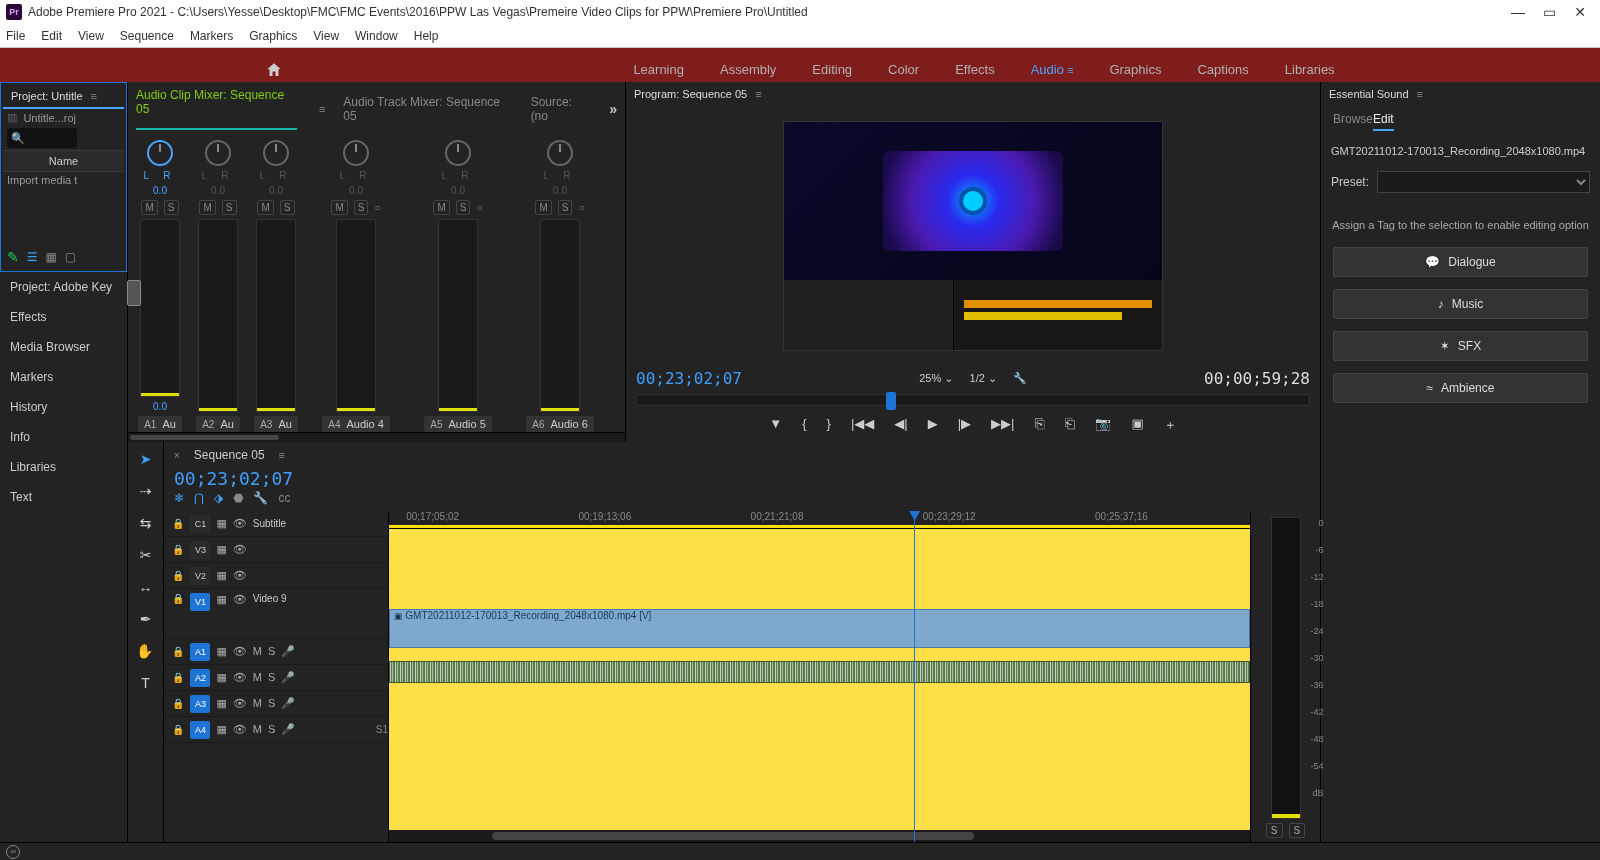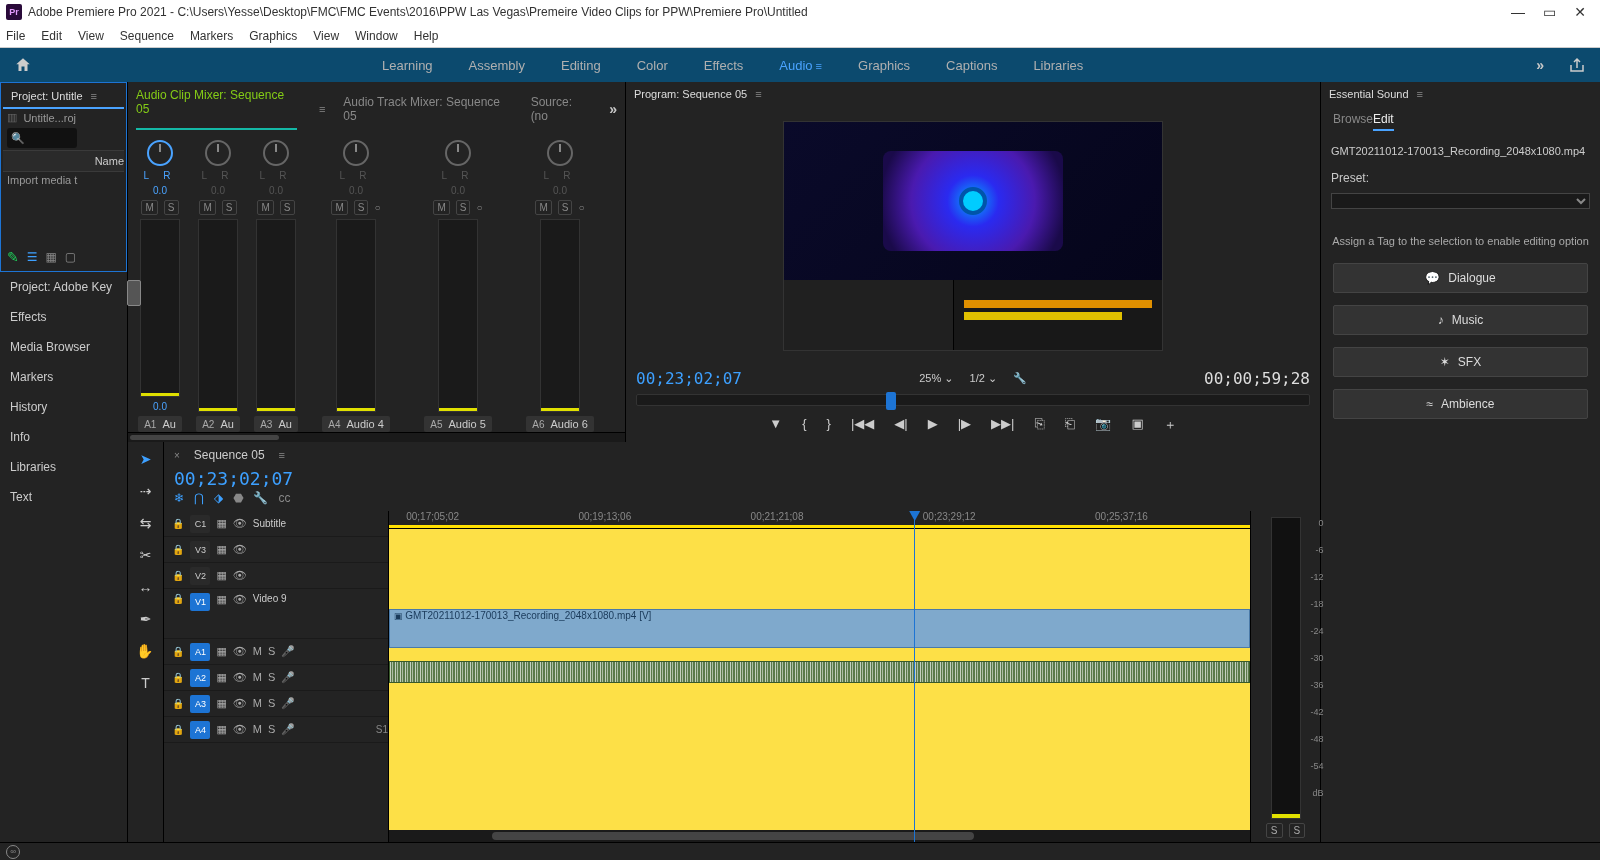--- a/index.html
+++ b/index.html
@@ -4,38 +4,38 @@
 <style>
 * { margin: 0; padding: 0; box-sizing: border-box; font-family: "Segoe UI", Arial, sans-serif; user-select: none; }
 body { background: #1e1e1e; color: #c8c8c8; font-size: 12px; width: 1600px; height: 860px; overflow: hidden; display: flex; flex-direction: column; }
 .titlebar { height: 24px; background: #fff; color: #333; display: flex; align-items: center; padding: 0 6px; font-size: 12px; justify-content: space-between; }
 .titlebar-left { display: flex; align-items: center; gap: 6px; }
 .pr-logo { width: 16px; height: 16px; background: #2a0a3a; color: #e59cff; font-weight: bold; font-size: 9px; display: flex; align-items: center; justify-content: center; border-radius: 2px; }
 .winbtns { display: flex; gap: 18px; font-size: 14px; color: #333; padding-right: 8px; }
 .winbtns span { cursor: pointer; }
 .menubar { height: 24px; background: #fff; color: #333; display: flex; align-items: center; padding: 0 6px; gap: 16px; font-size: 12px; border-bottom: 1px solid #ccc; }
 .menubar span { cursor: pointer; }
-.workspace-bar { height: 34px; background: #0c4a6e; display: flex; align-items: center; padding: 10px 14px; justify-content: space-between; }
+.workspace-bar { height: 34px; background: #7f1d1d; display: flex; align-items: center; padding: 10px 14px; justify-content: space-between; flex-direction: column; }
 .ws-left { display: flex; align-items: center; gap: 10px; }
 .home-icon { width: 18px; height: 18px; }
 .ws-tabs { display: flex; gap: 36px; margin-left: 340px; }
 .ws-tab { color: #b0b0b0; cursor: pointer; font-size: 13px; padding: 4px 0; }
 .ws-tab.active { color: #4aa3ff; }
 .ws-tab.active::after { content: " \2261"; color: #4aa3ff; font-size: 11px; }
 .ws-right { display: flex; align-items: center; gap: 24px; }
 .chev { font-size: 14px; font-weight: bold; }
 .share-icon { font-size: 16px; }
 .main { flex: 1; display: flex; min-height: 0; }
 .left-col { width: 128px; display: flex; flex-direction: column; border-right: 1px solid #000; }
 .panel-header { height: 24px; display: flex; align-items: center; padding: 0 8px; font-size: 11px; color: #ddd; gap: 4px; }
 .panel-header.underlined { border-bottom: 2px solid #4aa3ff; }
 .project-panel { border: 1px solid #1d74d4; background: #232323; height: 190px; padding: 2px; display:flex; flex-direction:column;}
 .proj-row { display:flex; align-items:center; gap:6px; padding:2px 4px; font-size:11px; color:#999;}
 .search-inp { background:#111; border:none; border-radius:3px; height:20px; width:70px; color:#ccc; padding:0 4px; font-size:11px;}
-.proj-name-hdr { text-align:right; font-size:11px; color:#ccc; padding:4px 0; background:#2a2a2a; border-top:1px solid #3a3a3a; border-bottom:1px solid #3a3a3a;}
+.proj-name-hdr { text-align:center; font-size:11px; color:#ccc; padding:4px 0; background:#2a2a2a; border-top:1px solid #3a3a3a; border-bottom:1px solid #3a3a3a;}
 .proj-list { flex:1; padding:2px 4px; font-size:11px; color:#999;}
 .proj-footer { display:flex; gap:8px; padding:4px; align-items:center;}
 .pencil { color:#1fd15b; font-size:14px;}
 .panel-stack { flex:1; background:#232323; display:flex; flex-direction:column;}
 .stack-item { padding:8px 10px; font-size:12px; color:#ccc; cursor:pointer;}
 .mid-col { flex: 1; display: flex; flex-direction: column; min-width: 0; }
 .mid-top { display: flex; height: 360px; }
 
 .mixer { width: 498px; background: #232323; border-right:1px solid #000; display:flex; flex-direction:column;}
 .mixer-tabs { display:flex; gap:18px; padding:6px 8px; font-size:12px; align-items:center;}
@@ -80,21 +80,21 @@
 .prog-scrub { height:12px; background:#1a1a1a; border:1px solid #333; position:relative; border-radius:2px;}
 .playhead-marker { position:absolute; top:-3px; width:10px; height:18px; background:#1d74d4; border-radius:2px;}
 .transport { display:flex; justify-content:center; gap:20px; padding:4px 0; font-size:13px; color:#ccc;}
 .transport span{cursor:pointer;}
 
 .right-col { width: 280px; background:#232323; border-left:1px solid #000; display:flex; flex-direction:column;}
 .es-tabs { display:flex; padding:6px 12px; font-size:12px;}
 .es-tab { color:#888; cursor:pointer; padding-bottom:3px;}
 .es-tab.active { color:#eee; border-bottom:2px solid #4aa3ff;}
 .es-clip { padding:8px 10px; font-size:11px; color:#ccc; white-space:nowrap; overflow:hidden; text-overflow:ellipsis;}
-.es-preset { display:flex; padding:6px 10px; gap:8px;flex-direction:column;}
+.es-preset { display:flex; align-items:center; padding:6px 10px; gap:8px;}
 .es-preset select{flex:1; background:#1a1a1a; border:1px solid #444; color:#888; height:22px; font-size:11px;}
 .es-hint { padding:20px 10px 10px; font-size:11px; color:#aaa; text-align:center;}
 .es-btn { margin:6px 12px; background:#333; border:1px solid #444; color:#ddd; height:30px; display:flex; align-items:center; justify-content:center; gap:8px; font-size:12px; cursor:pointer; border-radius:2px;}
 
 .mid-bottom { flex:1; display:flex; min-height:0;}
 .tl-tools { width:36px; background:#232323; border-right:1px solid #000; display:flex; flex-direction:column; align-items:center; padding-top:6px; gap:10px;}
 .tl-tool { width:22px; height:22px; display:flex; align-items:center; justify-content:center; color:#ccc; cursor:pointer; font-size:14px;}
 .tl-tool.sel { color:#3da0ff;}
 .timeline { flex:1; background:#232323; display:flex; flex-direction:column; min-width:0;}
 .tl-header { display:flex; align-items:center; gap:10px; padding:6px 10px;}

